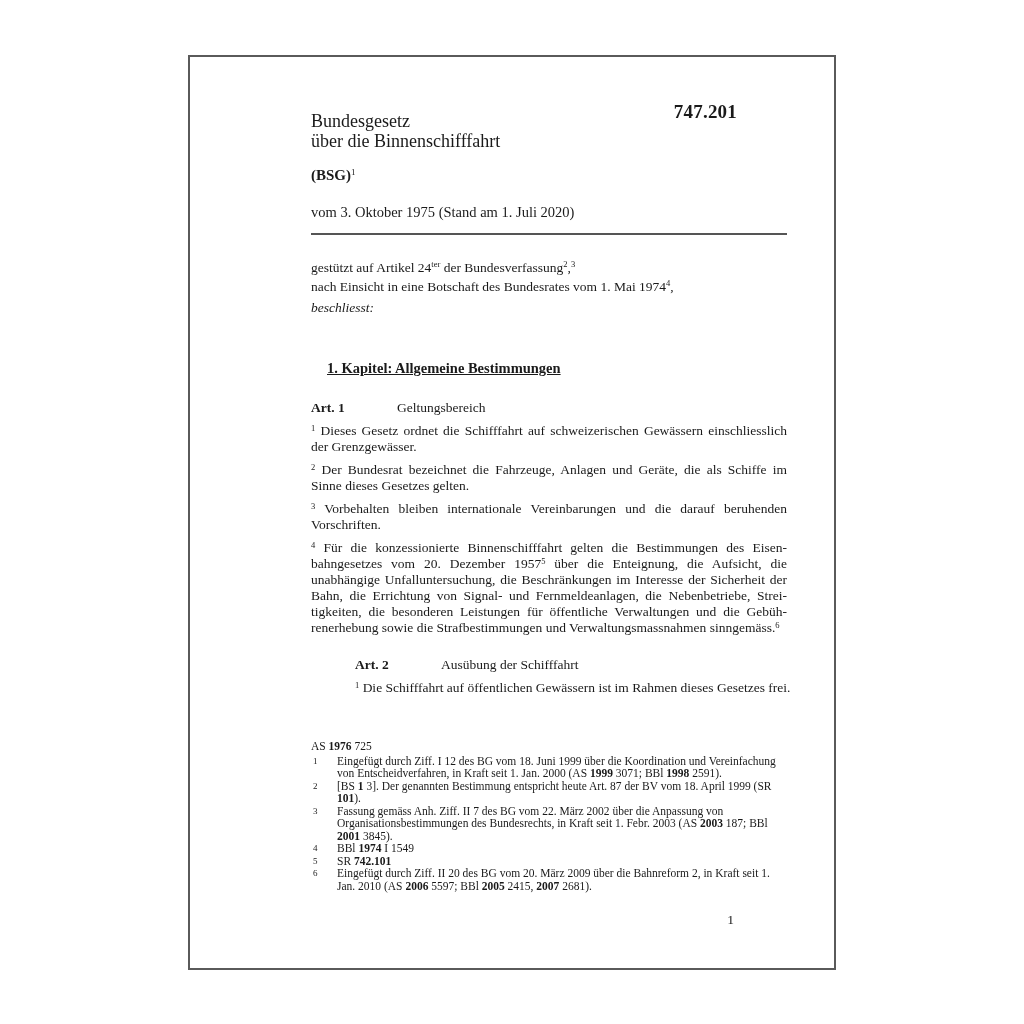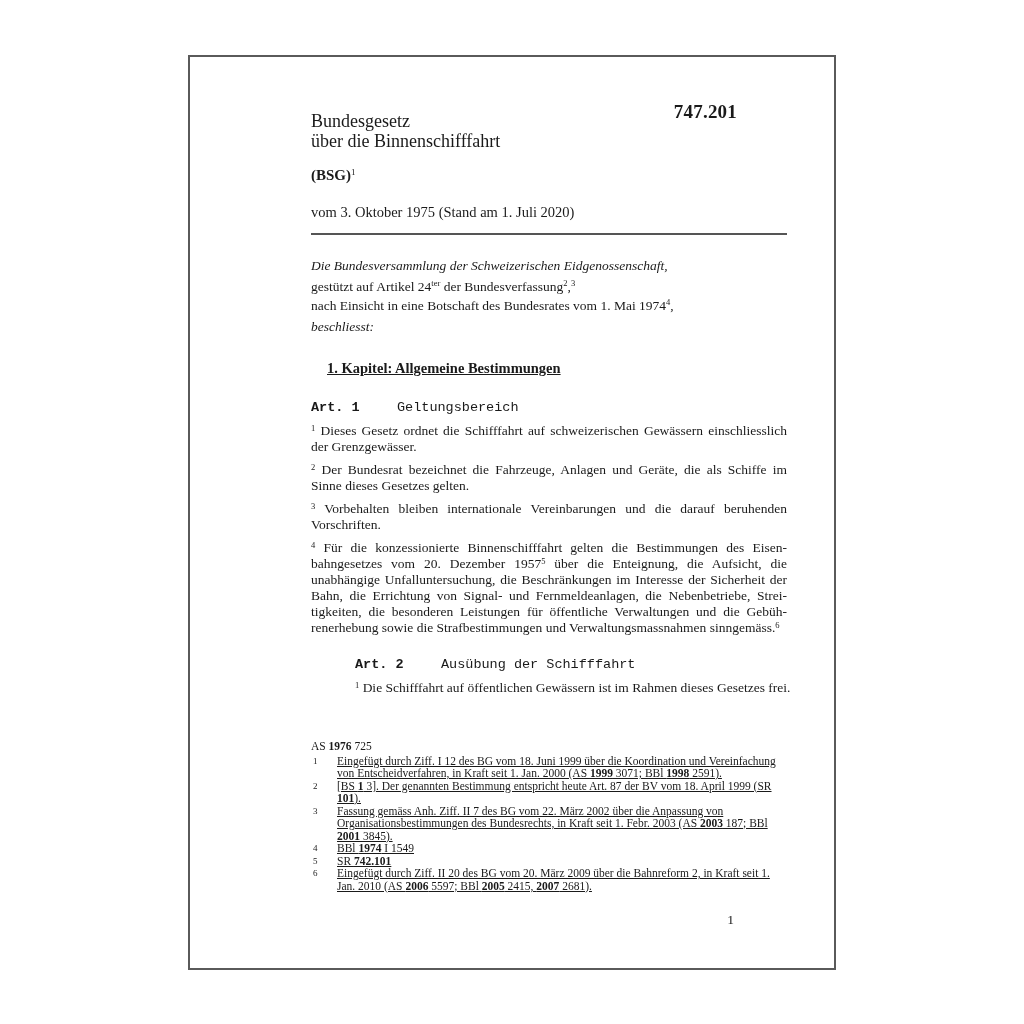--- a/index.html
+++ b/index.html
@@ -110,21 +110,20 @@
       position: absolute;
       left: 0;
       width: 476px;
       font-size: 13.5px;
       line-height: 16px;
     }
     .art-head {
       display: flex;
       align-items: flex-start;
       margin-bottom: 7px;
-      font-family: Liberation Mono, monospace;
     }
     .art-num {
       font-weight: bold;
       width: 86px;
       display: inline-block;
     }
     .art-title {
       display: inline-block;
     }
     .para {
@@ -155,21 +154,20 @@
     .fn-num {
       width: 26px;
       flex: 0 0 26px;
       font-size: 9px;
       line-height: 12px;
       padding-left: 2px;
       box-sizing: border-box;
     }
     .fn-text {
       flex: 1;
-      text-decoration: underline;
     }
     .b { font-weight: bold; }
     .page-number {
       position: absolute;
       right: 53px;
       top: 855px;
       font-size: 13.5px;
     }
   </style>
 </head>
@@ -184,21 +182,20 @@
       <span class="title-line">Bundesgesetz</span>
       <span class="title-line">über die Binnenschifffahrt</span>
       <span class="abbrev"><span>(BSG)</span><sup>1</sup></span>
     </div>
 
     <div class="date-line">vom 3. Oktober 1975 (Stand am 1. Juli 2020)</div>
 
     <div class="rule"></div>
 
     <div class="preamble">
-      <div class="italic">Die Bundesversammlung der Schweizerischen Eidgenossenschaft,</div>
       <div class="gap"><span>gestützt auf Artikel 24</span><sup>ter</sup><span> der Bundesverfassung</span><sup>2</sup><span>,</span><sup>3</sup></div>
       <div><span>nach Einsicht in eine Botschaft des Bundesrates vom 1. Mai 1974</span><sup>4</sup><span>,</span></div>
       <div class="italic gap">beschliesst:</div>
     </div>
 
     <div class="chapter">1. Kapitel: Allgemeine Bestimmungen</div>
 
     <div class="article" style="top: 343px;">
       <div class="art-head">
         <span class="art-num">Art. 1</span>

